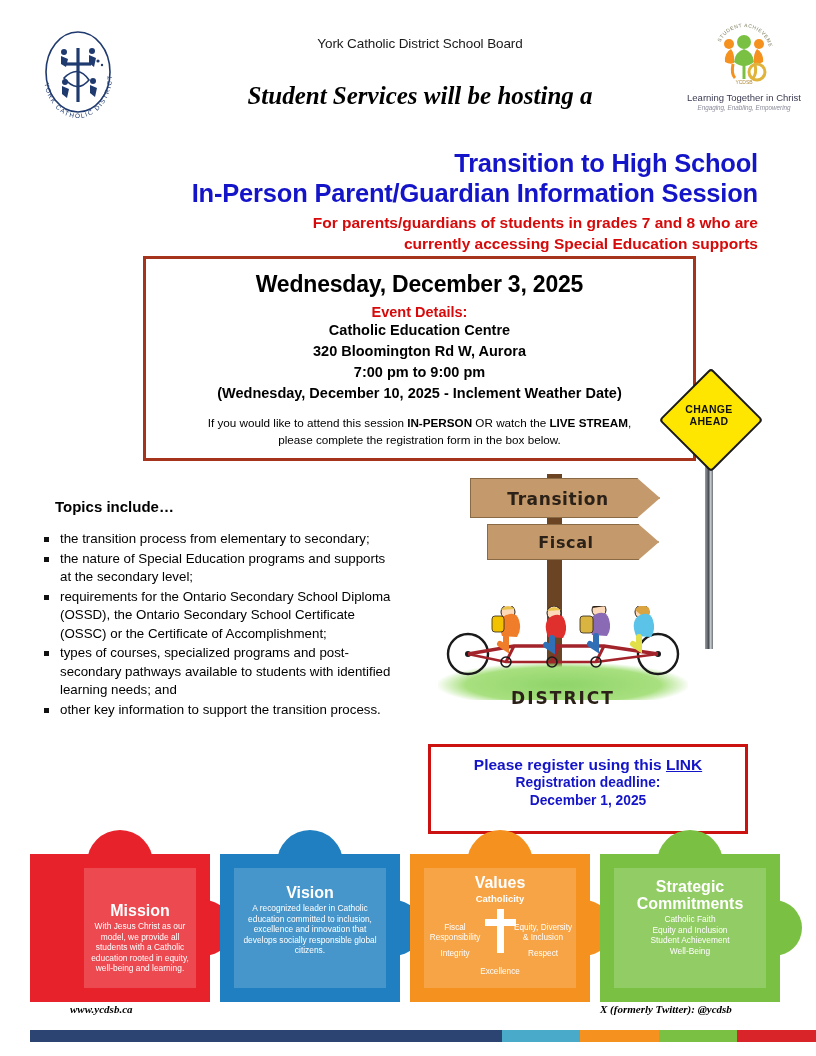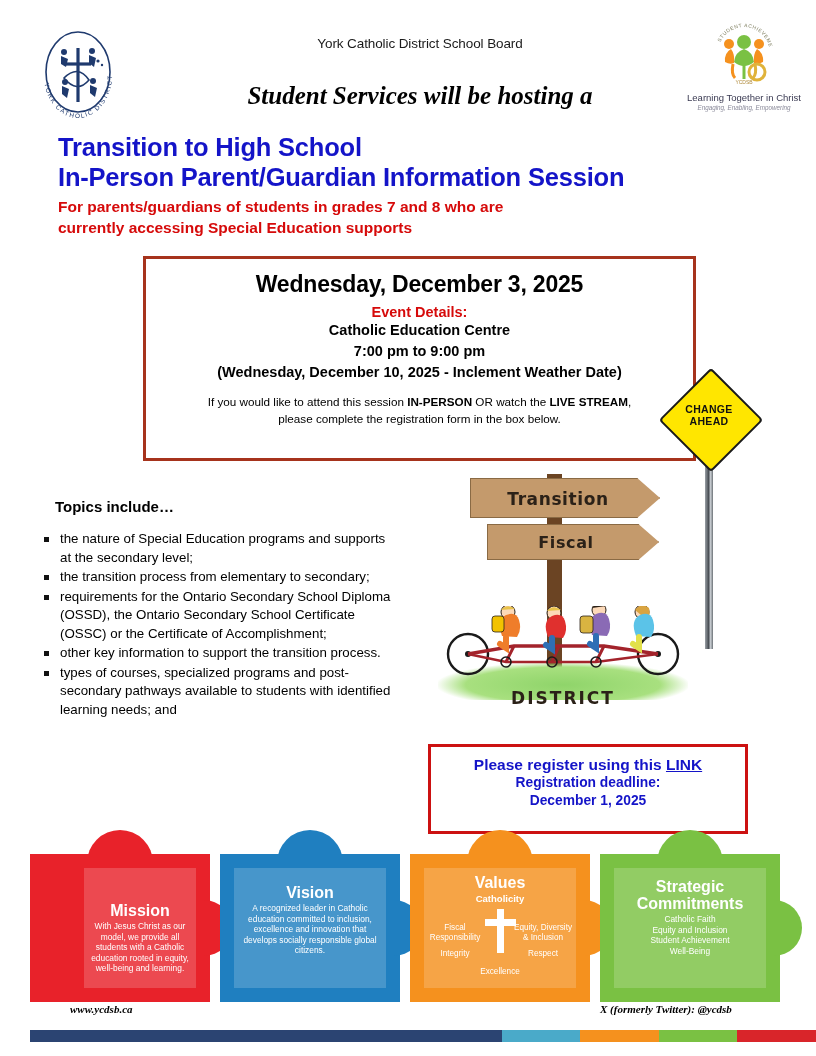--- a/index.html
+++ b/index.html
@@ -62,23 +62,23 @@
   #learning-logo .ll-sub {
     font-size: 6.3px;
     color: #8a8a9a;
     font-style: italic;
     margin-top: 1px;
   }
 
   
   #title-block {
     position: absolute;
-    left: 58px; top: 132px;
+    left: 58px; top: 148px;
     width: 700px;
-    text-align: left;
+    text-align: right;
   }
   #title-l1, #title-l2 {
     color: #1414c8;
     font-weight: bold;
     font-size: 25.5px;
     line-height: 30px;
     letter-spacing: -0.2px;
   }
   #subtitle {
     color: #d60a0a;
@@ -458,44 +458,45 @@
   <div id="subtitle">
     <div>For parents/guardians of students in grades 7 and 8 who are</div>
     <div>currently accessing Special Education supports</div>
   </div>
 </div>
 
 <div id="event-box">
   <div id="event-date">Wednesday, December 3, 2025</div>
   <div id="event-details-label">Event Details:</div>
   <div class="event-line">Catholic Education Centre</div>
+  <div class="event-line">320 Bloomington Rd W, Aurora</div>
   <div class="event-line">7:00 pm to 9:00 pm</div>
   <div class="event-line">(Wednesday, December 10, 2025 - Inclement Weather Date)</div>
   <div id="event-note">
     <span>If you would like to attend this session </span><b>IN-PERSON</b><span> OR watch the </span><b>LIVE STREAM</b><span>,</span>
     <div>please complete the registration form in the box below.</div>
   </div>
 </div>
 
 <div id="change-sign">
   <div id="sign-post"></div>
   <div id="sign-diamond"></div>
   <div id="sign-text">
     <div>CHANGE</div>
     <div>AHEAD</div>
   </div>
 </div>
 
 <div id="topics-heading">Topics include…</div>
 <ul id="topics-list">
+  <li>the transition process from elementary to secondary;</li>
   <li>the nature of Special Education programs and supports at the secondary level;</li>
-  <li>the transition process from elementary to secondary;</li>
   <li>requirements for the Ontario Secondary School Diploma (OSSD), the Ontario Secondary School Certificate (OSSC) or the Certificate of Accomplishment;</li>
+  <li>types of courses, specialized programs and post-secondary pathways available to students with identified learning needs; and</li>
   <li>other key information to support the transition process.</li>
-  <li>types of courses, specialized programs and post-secondary pathways available to students with identified learning needs; and</li>
 </ul>
 
 <div id="illustration">
   <div id="illus-post"></div>
   <div class="sign-arrow" id="arrow-transition">Transition</div>
   <div class="sign-arrow" id="arrow-streets">Fiscal</div>
   <div id="grass"></div>
 
   <svg id="bike-frame" class="tandem" viewBox="0 0 238 70">
 

